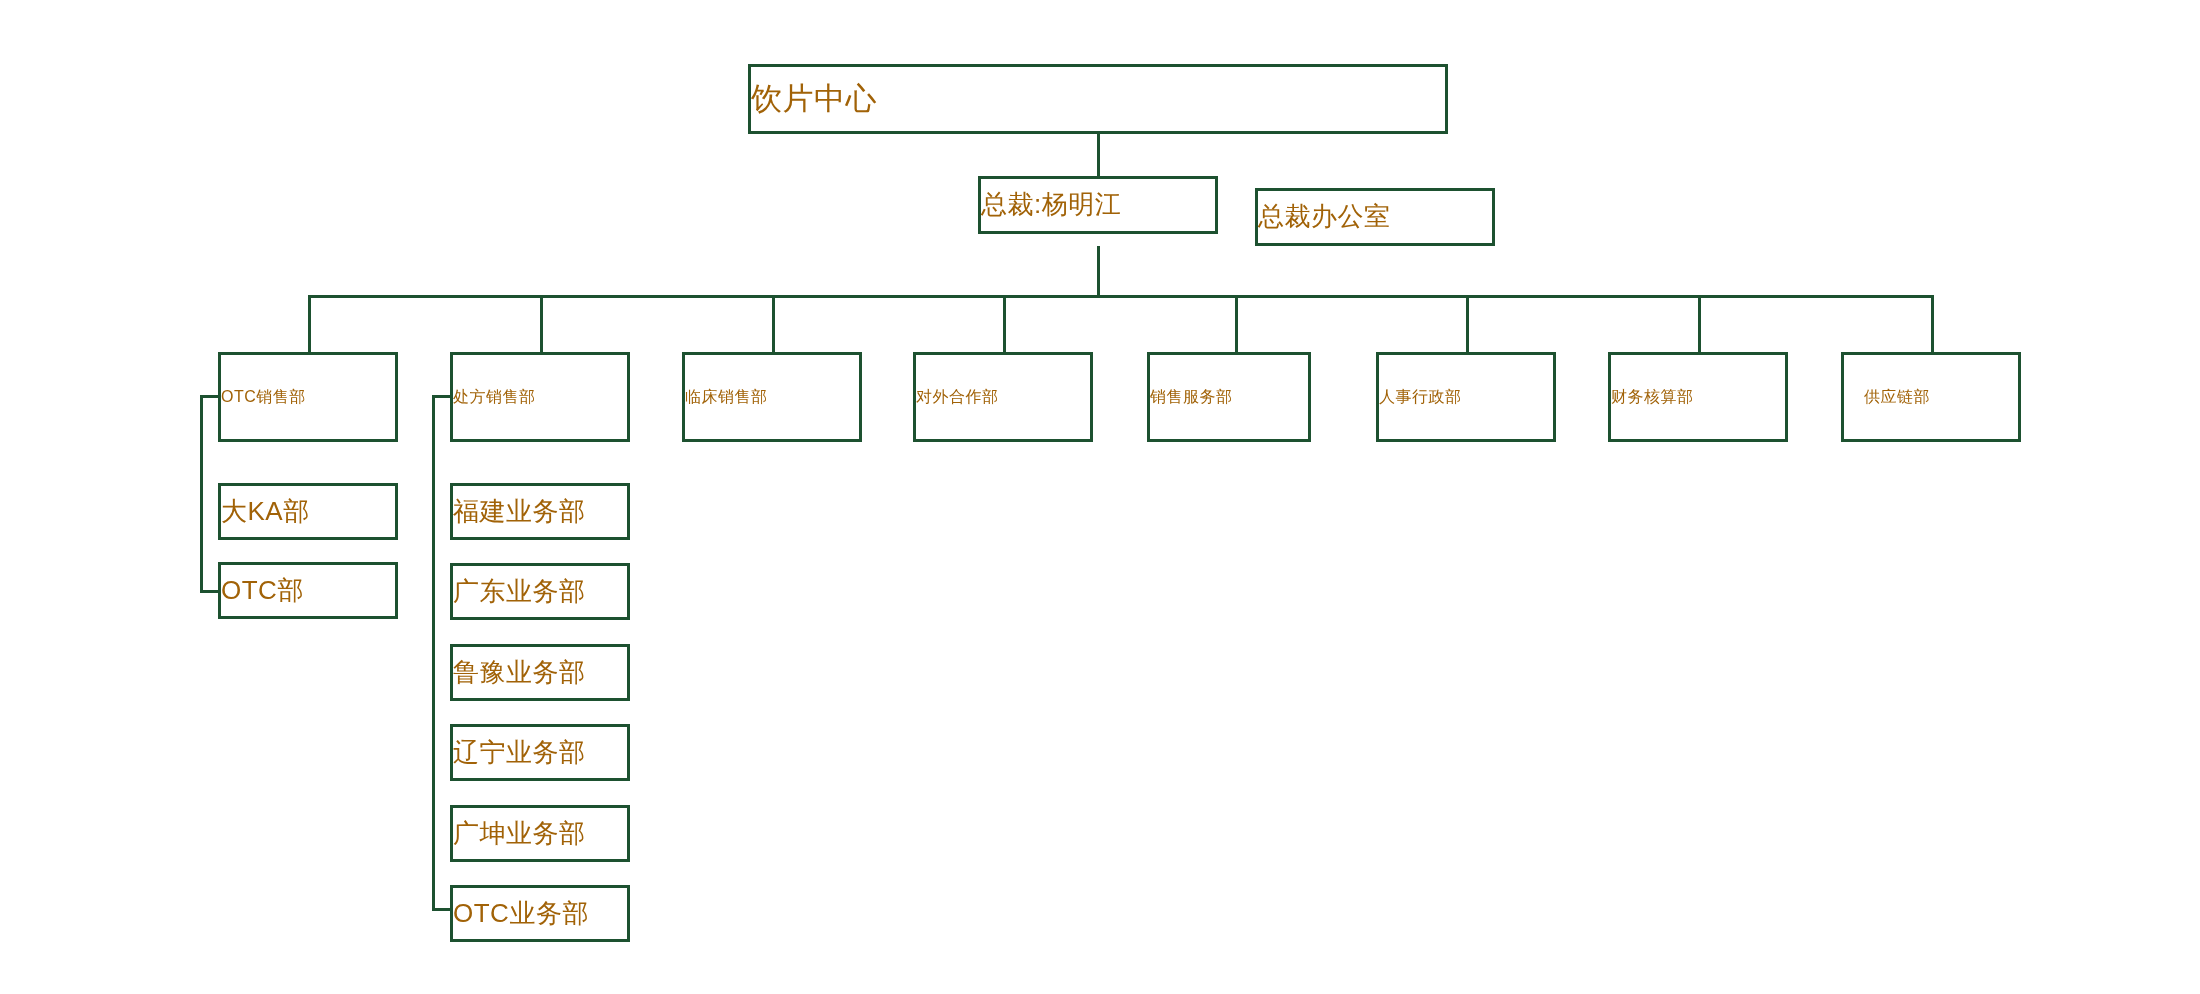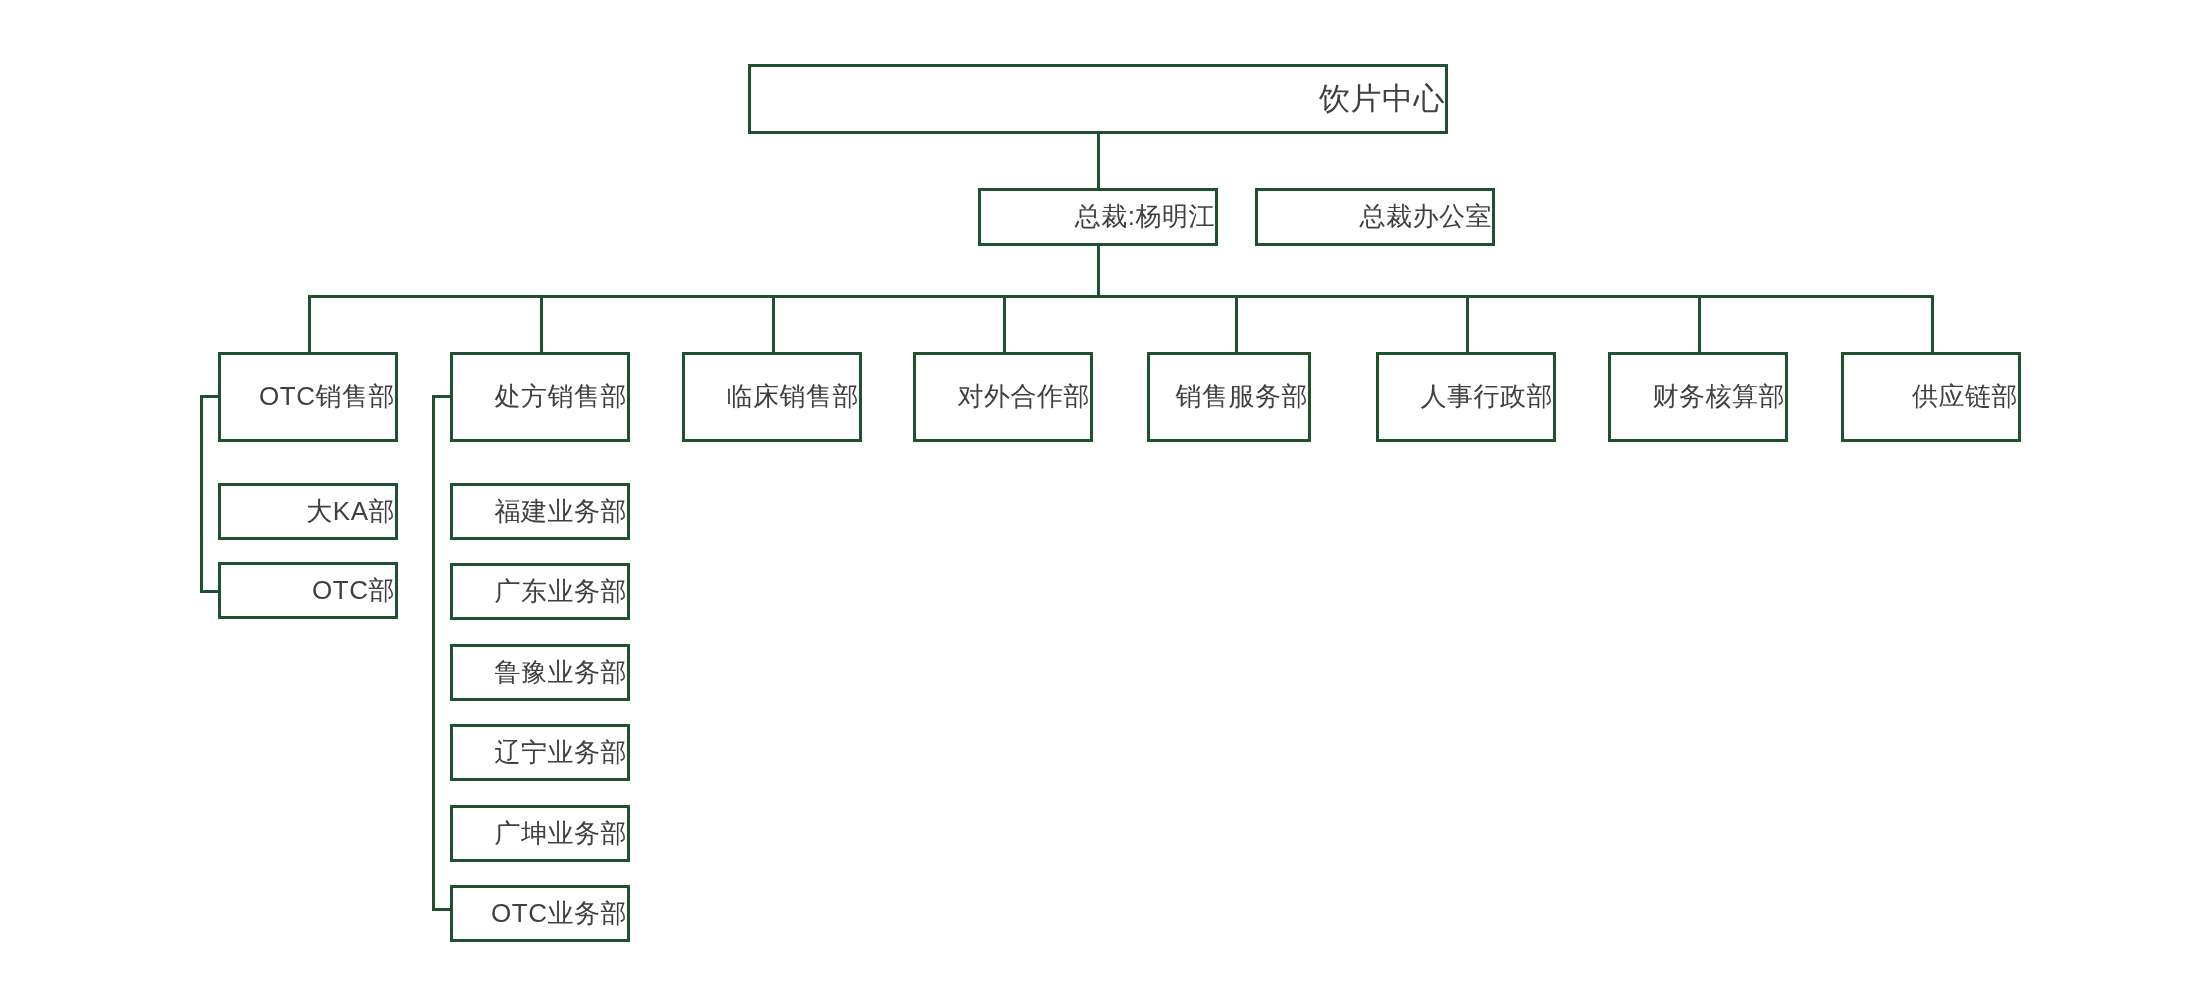--- a/index.html
+++ b/index.html
@@ -15,37 +15,37 @@
     width: 2200px;
     height: 994px;
     background: #ffffff;
     overflow: hidden;
   }
   .node {
     position: absolute;
     box-sizing: border-box;
     border: 3px solid #1d5130;
     background: #ffffff;
-    color: #404040;
+    color: #a16207;
     display: flex;
     align-items: center;
-    justify-content: flex-end;
+    justify-content: flex-start;
     text-align: center;
     line-height: 1.15;
     letter-spacing: 0.5px;
     white-space: nowrap;
   }
   .node-root {
     font-size: 31px;
   }
   .node-exec {
     font-size: 26px;
   }
   .node-dept {
-    font-size: 26px;
+    font-size: 16px;
   }
   .node-sub {
     font-size: 26px;
   }
   .line {
     position: absolute;
     background: #1d5130;
   }
   .line-v { width: 3px; }
   .line-h { height: 3px; }
@@ -54,21 +54,21 @@
 <body>
 
 <div id="chart-root">
 
   <div class="node node-root" style="left:748px; top:64px; width:700px; height:70px;">
     <span>饮片中心</span>
   </div>
 
   <div class="line line-v" style="left:1097px; top:133px; width:3px; height:65px;"></div>
 
-  <div class="node node-exec" style="left:978px; top:188px; width:240px; height:58px;">
+  <div class="node node-exec" style="left:978px; top:176px; width:240px; height:58px;">
     <span>总裁:杨明江</span>
   </div>
 
   <div class="node node-exec" style="left:1255px; top:188px; width:240px; height:58px;">
     <span>总裁办公室</span>
   </div>
 
   <div class="line line-v" style="left:1097px; top:246px; width:3px; height:51px;"></div>
 
   <div class="line line-h" style="left:308px; top:295px; width:1626px; height:3px;"></div>

